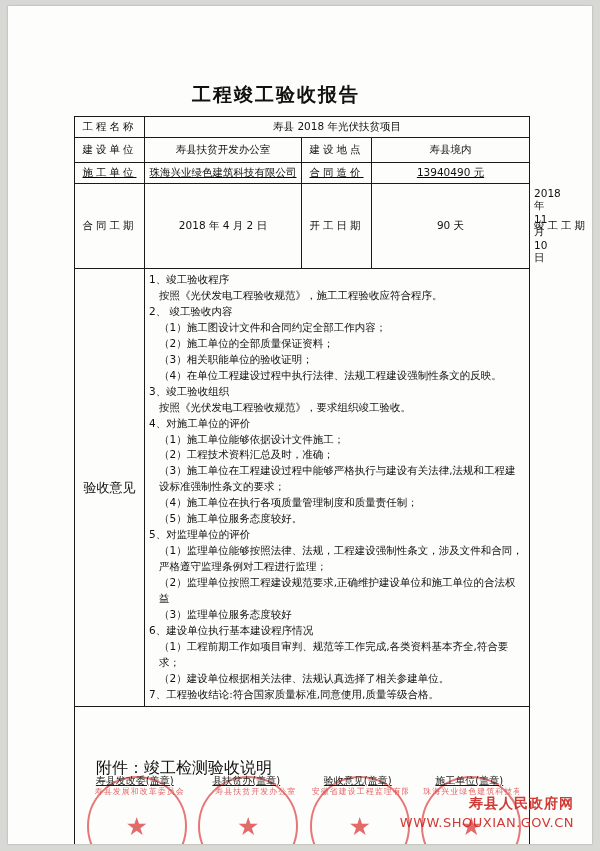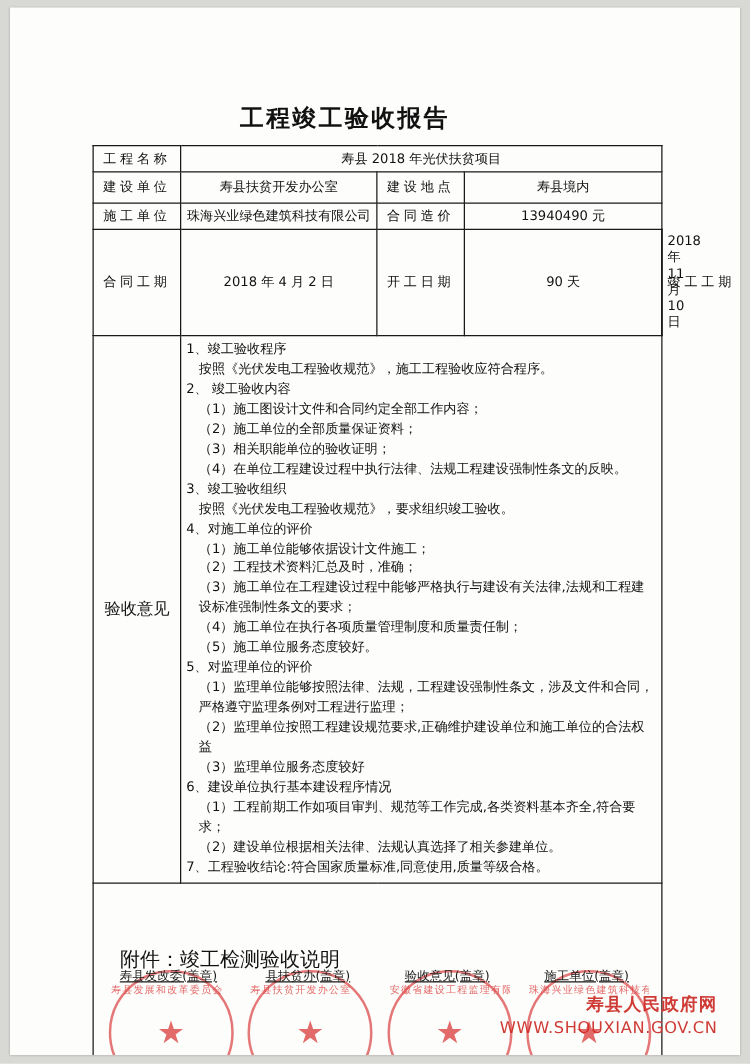--- a/index.html
+++ b/index.html
@@ -53,21 +53,21 @@
   td.lbl {
     text-align: center;
     letter-spacing: 3px;
     white-space: nowrap;
   }
   td.val {
     text-align: center;
   }
   .r1 { height: 14px; }
   .r2 { height: 25px; }
-  .r3 { height: 19px; }
+  .r3 { height: 19px; text-decoration: underline; }
   .r4 { height: 25px; }
   td.body-label {
     text-align: center;
     vertical-align: middle;
     letter-spacing: 0;
     width: 40px;
   }
   td.body-label .vt {
     display: block;
     line-height: 1.5;
@@ -134,21 +134,21 @@
     transform: translate(-50%, -50%);
     font-size: 25px;
     color: rgba(214, 38, 38, 0.8);
     line-height: 1;
   }
   .stamp .arc-top {
     position: absolute;
     left: 0;
     top: 8px;
     width: 96px;
-    text-align: left;
+    text-align: right;
     font-size: 8px;
     color: rgba(214, 38, 38, 0.82);
     letter-spacing: 1px;
     white-space: nowrap;
     overflow: hidden;
   }
   .attach {
     position: absolute;
     left: 88px;
     top: 752px;

